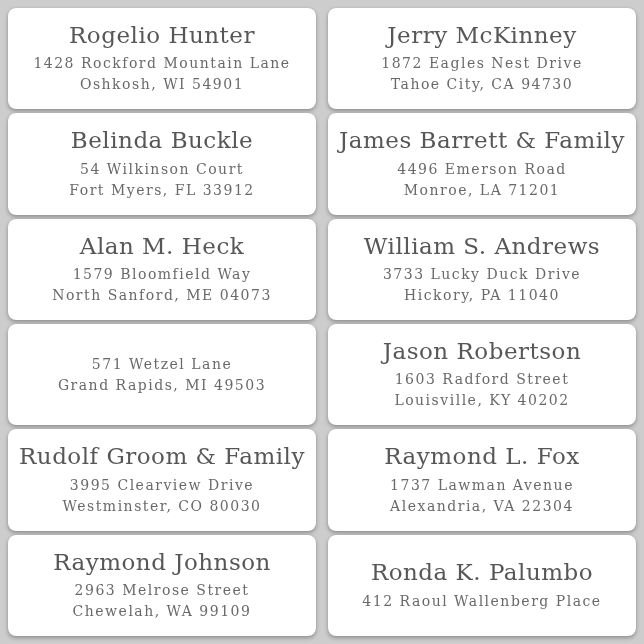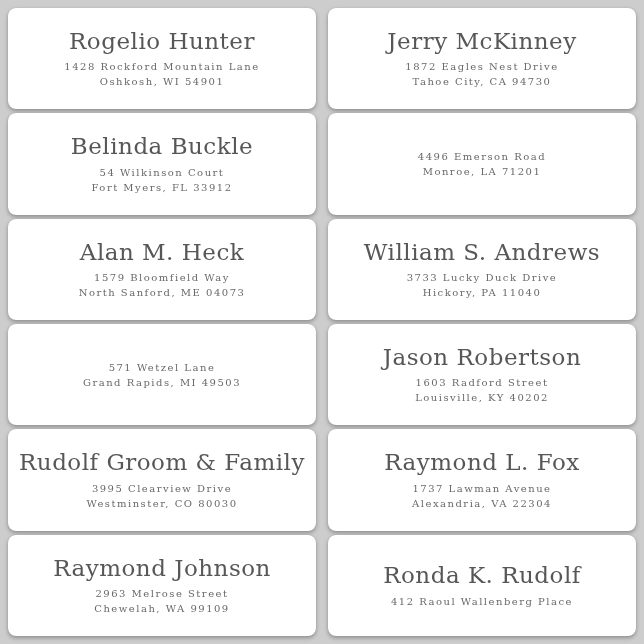--- a/index.html
+++ b/index.html
@@ -37,21 +37,21 @@
   }
   .recipient-name {
     font-size: 23px;
     color: #57575a;
     letter-spacing: 0.5px;
     line-height: 1.15;
     margin-bottom: 5px;
     white-space: nowrap;
   }
   .address-line {
-    font-size: 10px;
+    font-size: 14px;
     color: #69696c;
     letter-spacing: 1.5px;
     line-height: 1.5;
     white-space: nowrap;
   }
 </style>
 </head>
 <body>
 
 <div class="sheet">
@@ -68,20 +68,21 @@
     <div class="address-line">Tahoe City, CA 94730</div>
   </div>
 
   <div class="address-label">
     <div class="recipient-name">Belinda Buckle</div>
     <div class="address-line">54 Wilkinson Court</div>
     <div class="address-line">Fort Myers, FL 33912</div>
   </div>
 
   <div class="address-label">
+    <div class="recipient-name">James Barrett &amp; Family</div>
     <div class="address-line">4496 Emerson Road</div>
     <div class="address-line">Monroe, LA 71201</div>
   </div>
 
   <div class="address-label">
     <div class="recipient-name">Alan M. Heck</div>
     <div class="address-line">1579 Bloomfield Way</div>
     <div class="address-line">North Sanford, ME 04073</div>
   </div>
 
@@ -114,17 +115,17 @@
     <div class="address-line">Alexandria, VA 22304</div>
   </div>
 
   <div class="address-label">
     <div class="recipient-name">Raymond Johnson</div>
     <div class="address-line">2963 Melrose Street</div>
     <div class="address-line">Chewelah, WA 99109</div>
   </div>
 
   <div class="address-label">
-    <div class="recipient-name">Ronda K. Rudolf</div>
+    <div class="recipient-name">Ronda K. Palumbo</div>
     <div class="address-line">412 Raoul Wallenberg Place</div>
   </div>
 
 </div>
 
 </body></html>

